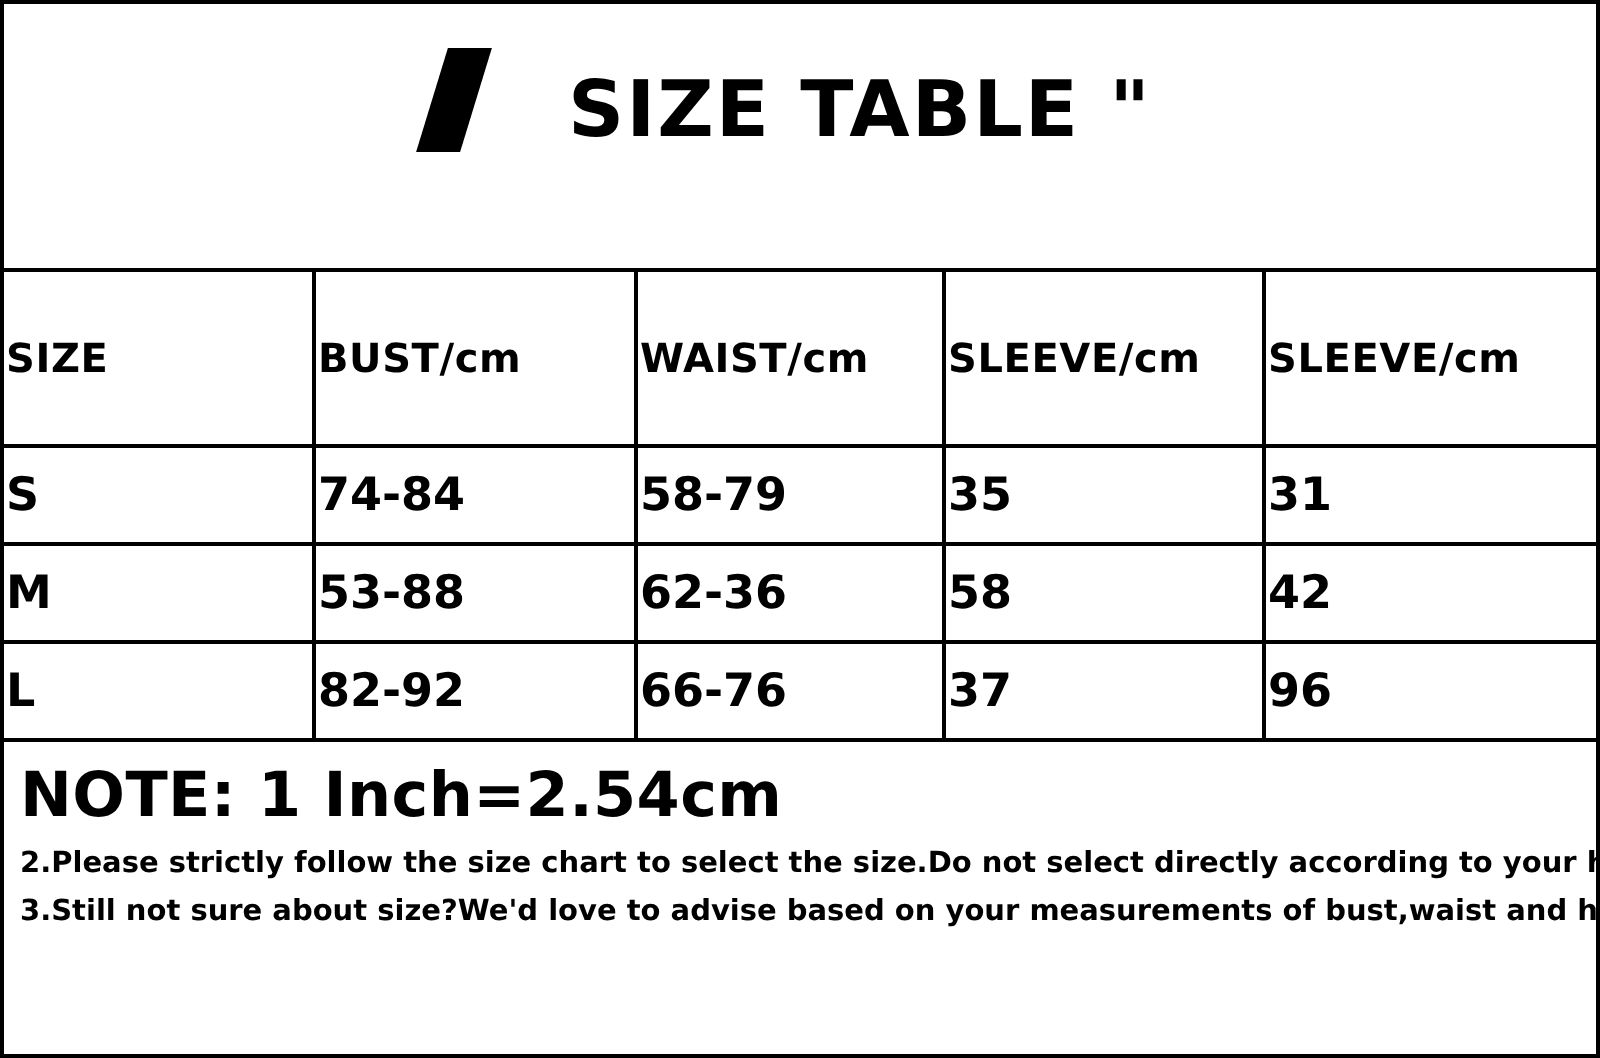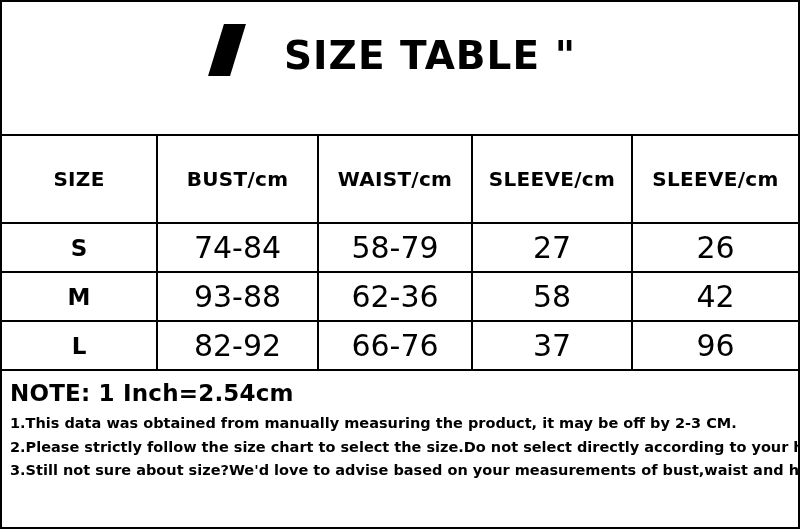--- a/index.html
+++ b/index.html
@@ -62,58 +62,58 @@
   .size-table col.c1 { width: 161px; }
   .size-table col.c2 { width: 154px; }
   .size-table col.c3 { width: 160px; }
   .size-table col.c4 { width: 166px; }
 
   .size-table th,
   .size-table td {
     border: 2px solid #000;
     border-left: 0;
     border-top: 0;
-    text-align: center;
+    text-align: left;
     vertical-align: middle;
     font-family: "DejaVu Sans", sans-serif;
     margin-top: 16px;
   }
   .size-table th:last-child,
   .size-table td:last-child {
     border-right: 0;
   }
   .size-table tr:last-child td {
     border-bottom: 0;
   }
 
   .size-table thead th {
     height: 84px;
     font-size: 20px;
     font-weight: 700;
     letter-spacing: 0.3px;
   }
   .size-table tbody td {
     height: 45px;
-    font-size: 30px;
-    font-weight: 400;
+    font-size: 23px;
+    font-weight: 700;
   }
   .size-table tbody td.sizecell {
     font-size: 23px;
     font-weight: 700;
   }
 
   
   .notes {
     border-top: 2px solid #000;
     padding: 8px 6px 0 6px;
     box-sizing: border-box;
     height: 156px;
   }
   .note-title {
-    font-size: 23px;
+    font-size: 31px;
     font-weight: 700;
     letter-spacing: 0.2px;
     margin: 2px 0 6px 2px;
     line-height: 1.1;
   }
   .note-line {
     font-size: 14.5px;
     font-weight: 700;
     line-height: 1.62;
     margin-left: 2px;
@@ -145,40 +145,39 @@
         <th>WAIST/cm</th>
         <th>SLEEVE/cm</th>
         <th>SLEEVE/cm</th>
       </tr>
     </thead>
     <tbody>
       <tr>
         <td class="sizecell">S</td>
         <td>74-84</td>
         <td>58-79</td>
-        <td>27</td>
-        <td>26</td>
+        <td>35</td>
+        <td>31</td>
       </tr>
       <tr>
         <td class="sizecell">M</td>
-        <td>93-88</td>
+        <td>53-88</td>
         <td>62-36</td>
         <td>58</td>
         <td>42</td>
       </tr>
       <tr>
         <td class="sizecell">L</td>
         <td>82-92</td>
         <td>66-76</td>
         <td>37</td>
         <td>96</td>
       </tr>
     </tbody>
   </table>
 
   <div class="notes">
     <div class="note-title">NOTE: 1 Inch=2.54cm</div>
-    <div class="note-line">1.This data was obtained from manually measuring the product, it may be off by 2-3 CM.</div>
     <div class="note-line">2.Please strictly follow the size chart to select the size.Do not select directly according to your habits.</div>
     <div class="note-line">3.Still not sure about size?We'd love to advise based on your measurements of bust,waist and hip.</div>
   </div>
 
 </div>
 
 </body></html>

